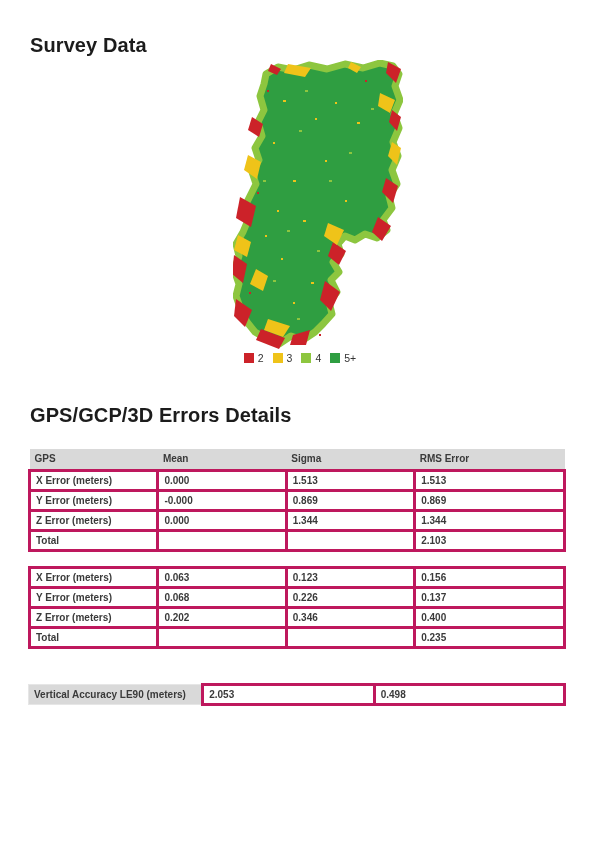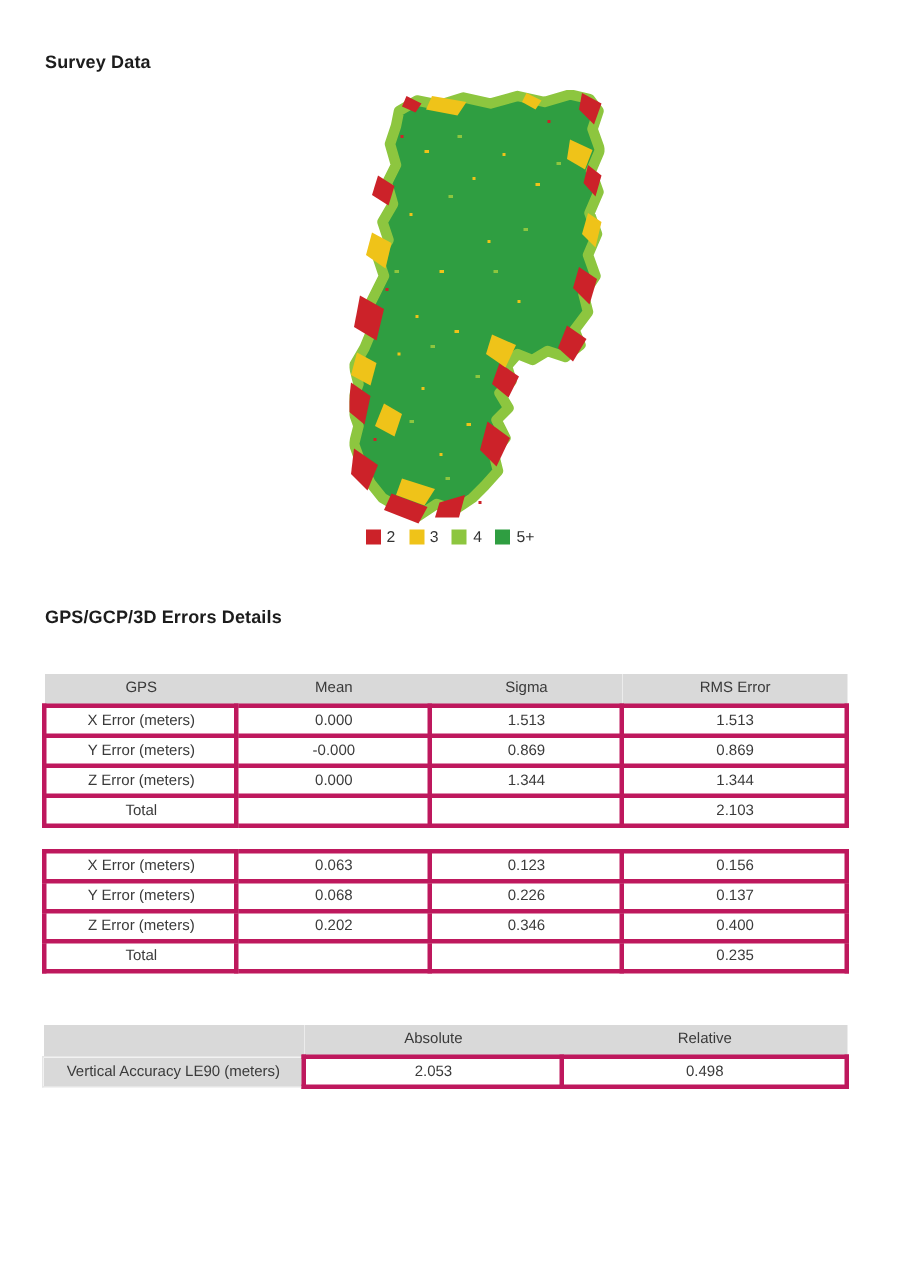--- a/index.html
+++ b/index.html
@@ -3,21 +3,21 @@
 <meta charset="utf-8">
 <style>
   * { margin: 0; padding: 0; box-sizing: border-box; }
   html, body { background: #ffffff; }
   body {
     width: 600px; height: 848px; position: relative; overflow: hidden;
     font-family: "Liberation Sans", sans-serif; color: #3a3a3a;
   }
   .section-title {
     position: absolute; left: 30px;
-    font-size: 12px; font-weight: bold; color: #1c1c1c; letter-spacing: 0.1px;
+    font-size: 20px; font-weight: bold; color: #1c1c1c; letter-spacing: 0.1px;
   }
   #title-survey { top: 34px; }
   #title-errors { top: 404px; }
 
   
   .map-wrap { position: absolute; left: 233px; top: 60px; width: 170px; height: 290px; }
   .map-wrap svg { width: 100%; height: 100%; display: block; }
   .c2 { fill: #cc2229; }
   .c3 { fill: #efc319; }
   .c4 { fill: #8dc63f; }
@@ -34,22 +34,22 @@
   
   table {
     position: absolute; left: 28px; width: 538px;
     border-collapse: collapse; table-layout: fixed;
     font-size: 10px; color: #3a3a3a;
   }
   #table-gps { top: 449px; }
   #table-3d { top: 566px; }
   #table-accuracy { top: 683px; }
   th, td {
-    height: 20px; padding: 0 4px 0 5px; text-align: center; vertical-align: middle;
-    font-weight: normal; white-space: nowrap; overflow: hidden;
+    height: 20px; padding: 0 4px 0 5px; text-align: left; vertical-align: middle;
+    font-weight: bold; white-space: nowrap; overflow: hidden;
   }
   .hdr { background: #d9d9d9; border: none; height: 21px; }
   .cell { background: #ffffff; border: 3px solid #be185d; }
   .labelcell { background: #d9d9d9; border: 1px solid #e6e6e6; }
 </style>
 </head>
 <body>
 
 <div>
 
@@ -227,25 +227,20 @@
   </tbody>
     </table>
 
   <table id="table-accuracy">
     <colgroup>
         <col style="width:32.5%">
         <col style="width:32%">
         <col style="width:35.5%">
       </colgroup>
     <tbody>
-        <tr>
-      <th class="hdr"></th>
-      <th class="hdr">Absolute</th>
-      <th class="hdr">Relative</th>
-    </tr>
     <tr>
       <td class="labelcell">Vertical Accuracy LE90 (meters)</td>
       <td class="cell">2.053</td>
       <td class="cell">0.498</td>
     </tr>
   </tbody>
     </table>
 
 </div>
 

